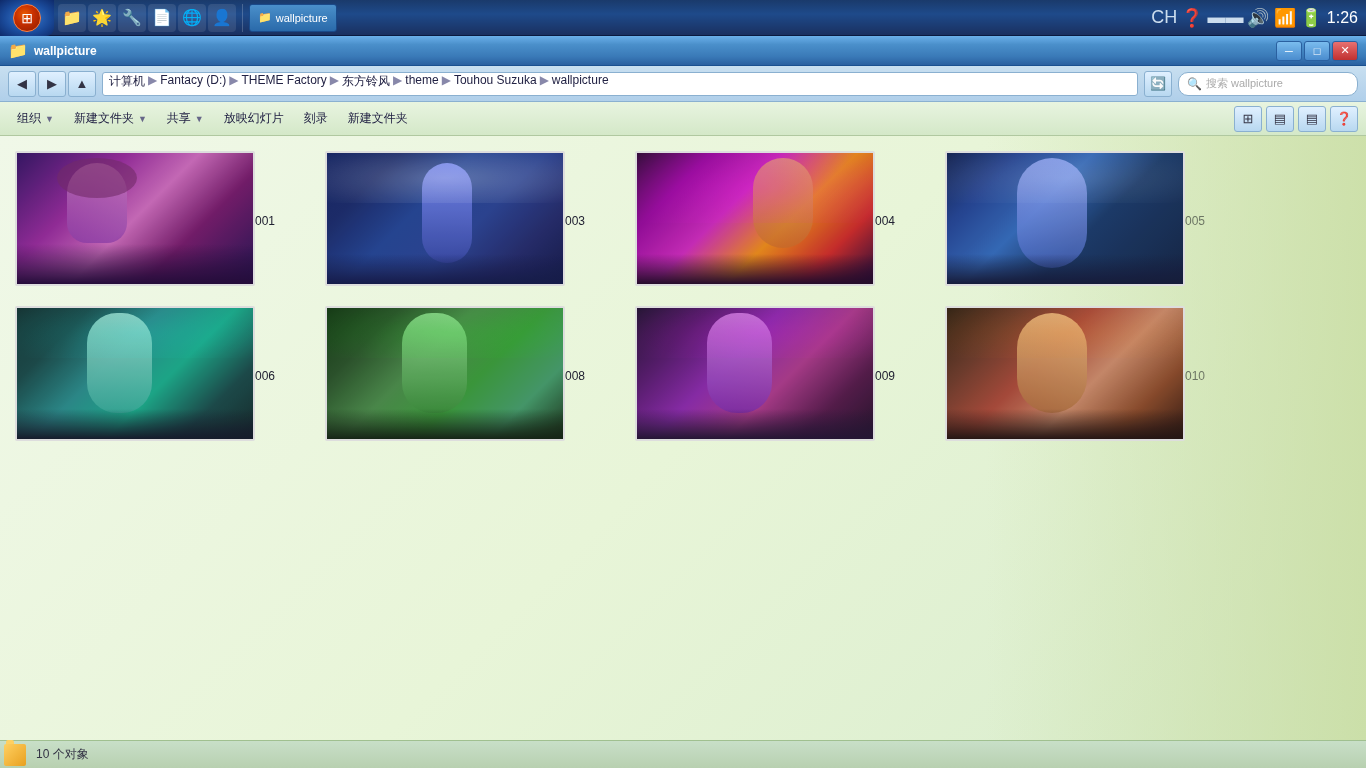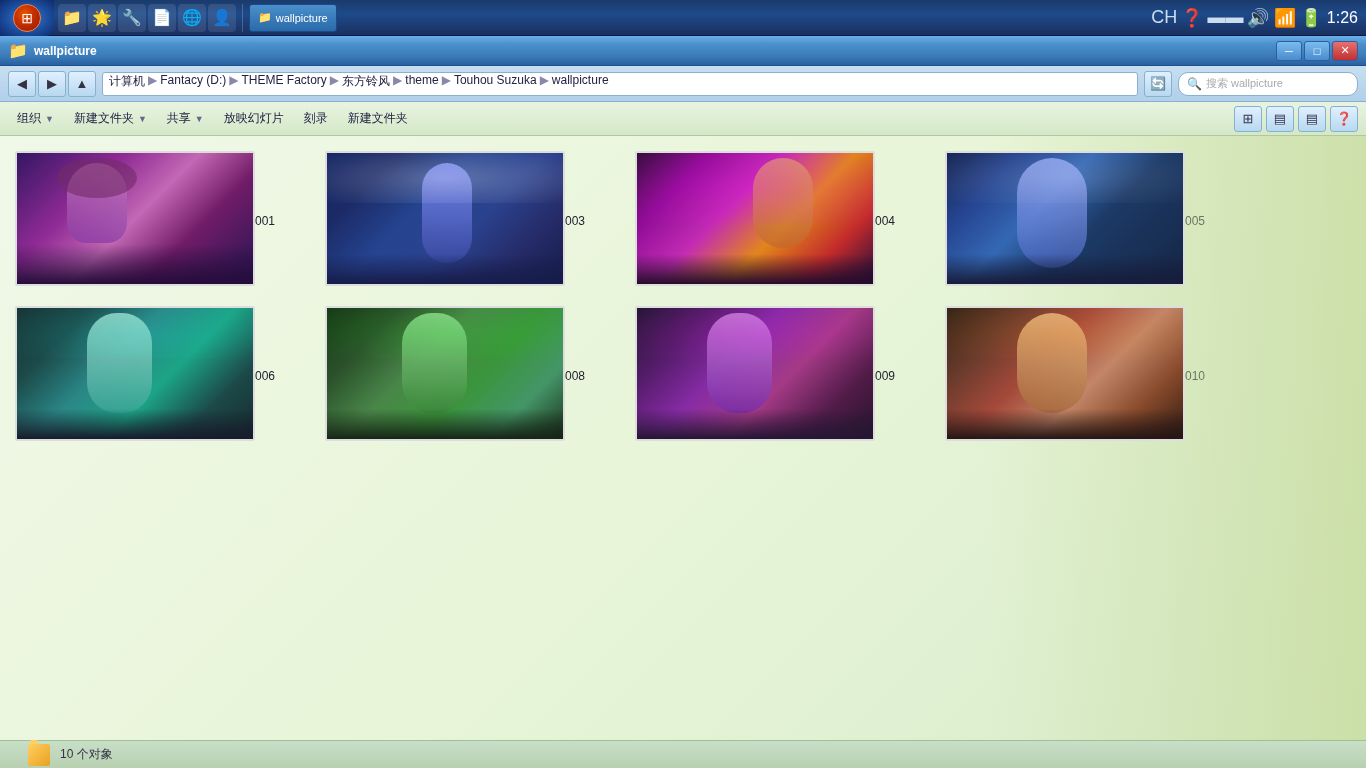--- a/index.html
+++ b/index.html
@@ -191,21 +191,21 @@
       content: '';
       position: absolute; inset: 0;
       background: rgba(255,255,255,0.05);
     }
 
     
     #statusbar {
       width: 100%; height: 28px;
       background: linear-gradient(to bottom, #c8dfc8, #b8d0b0);
       display: flex; align-items: center;
-      padding: 0 28px;
+      padding: 0 4px;
       border-top: 1px solid #a0c090;
       font-size: 12px; color: #334;
       gap: 10px;
     }
     #folder-icon-status {
       width: 22px; height: 22px;
       background: linear-gradient(135deg, #ffd060, #e8a020);
       border-radius: 2px;
       position: relative;
     }

